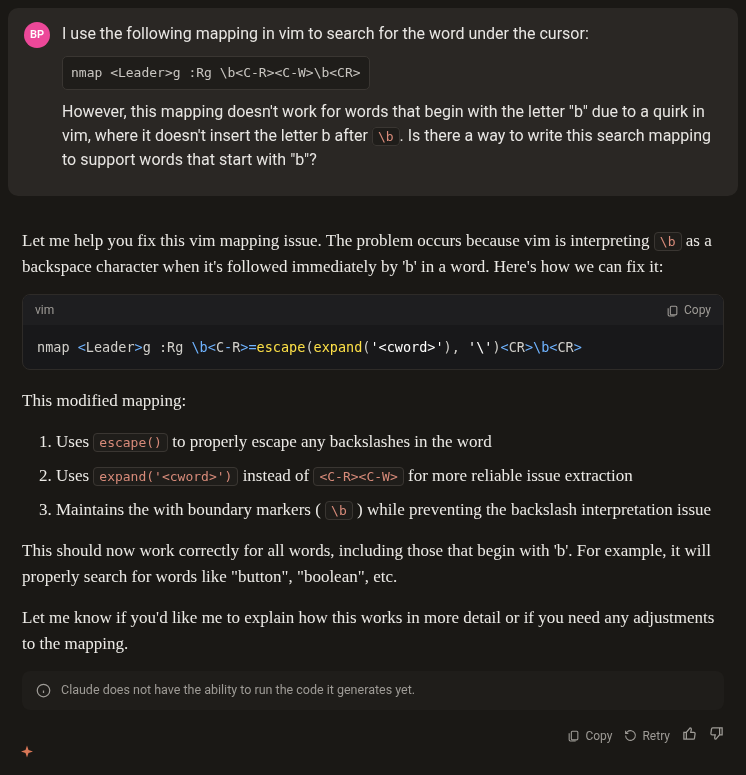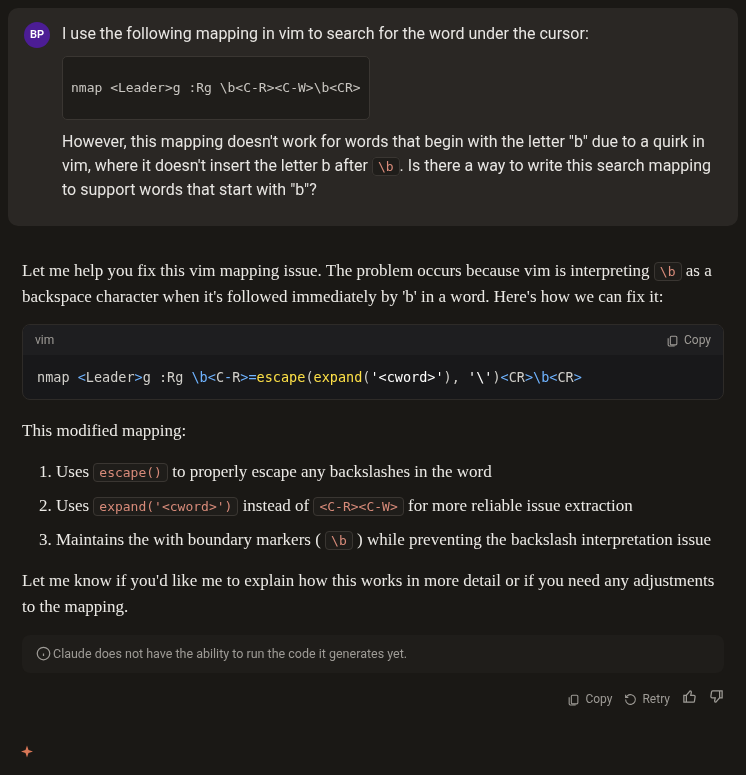--- a/index.html
+++ b/index.html
@@ -1,38 +1,38 @@
 <!DOCTYPE html>
 <html><head>
 <meta charset="utf-8">
 <style>
 * { margin:0; padding:0; box-sizing:border-box; }
 body { background:#1a1815; color:#e8e6e3; font-family:-apple-system,BlinkMacSystemFont,"Segoe UI",Roboto,sans-serif; font-size:16px; line-height:1.5; width:746px; height:775px; overflow:hidden; padding:8px; }
 .user-message { background:#2a2724; border-radius:10px; padding:14px 16px; margin-bottom:18px; }
 .user-head { display:flex; gap:12px; align-items:flex-start; }
-.avatar { width:26px; height:26px; border-radius:50%; background:#4c1d95; color:#fff; font-size:11px; font-weight:600; display:flex; align-items:center; justify-content:center; flex-shrink:0; }
+.avatar { width:26px; height:26px; border-radius:50%; background:#ec4899; color:#fff; font-size:11px; font-weight:600; display:flex; align-items:center; justify-content:center; flex-shrink:0; }
 .user-body { flex:1; }
 .user-text { color:#e8e6e3; margin-bottom:10px; }
 .inline-code { background:#1f1d1a; border:1px solid #3a3632; padding:1px 5px; border-radius:4px; font-family:ui-monospace,Menlo,Consolas,monospace; font-size:13px; color:#d88b7a; }
-.mapping-block { display:inline-block; background:#1f1d1a; border:1px solid #3a3632; padding:21px 8px; border-radius:5px; font-family:ui-monospace,Menlo,Consolas,monospace; font-size:13px; color:#c9c6c1; margin-bottom:10px; }
+.mapping-block { display:inline-block; background:#1f1d1a; border:1px solid #3a3632; padding:6px 8px; border-radius:5px; font-family:ui-monospace,Menlo,Consolas,monospace; font-size:13px; color:#c9c6c1; margin-bottom:10px; }
 .assistant { padding:6px 14px; }
 .assistant p { margin:8px 0 14px; font-family:Georgia,serif; font-size:17px; line-height:1.55; color:#eceae6; }
 .code-block { background:#18181a; border-radius:8px; overflow:hidden; margin:10px 0 18px; border:1px solid #2e2b28; }
 .code-head { display:flex; justify-content:space-between; align-items:flex-end; padding:6px 12px; font-size:12px; color:#9e9b96; background:#1e1e20; }
 .copy-btn { display:flex; align-items:center; gap:5px; cursor:pointer; color:#9e9b96; font-size:12px; }
 .copy-btn svg { width:13px; height:13px; }
 .code-body { padding:12px 14px; font-family:ui-monospace,Menlo,Consolas,monospace; font-size:13.5px; white-space:pre; color:#d1cfca; overflow-x:auto; }
 .tok-a { color:#d1cfca; }
 .tok-b { color:#6fb3ff; }
 .tok-c { color:#6fb3ff; }
 .tok-d { color:#fde047; }
 .tok-e { color:#ffffff; }
 ol { margin:4px 0 14px 18px; padding-left:16px; }
 ol li { margin:8px 0; font-family:Georgia,serif; font-size:17px; line-height:1.55; color:#eceae6; }
-.notice { background:#1f1d1a; border-radius:8px; padding:10px 14px; display:flex; align-items:center; gap:2px; margin-top:14px; }
+.notice { background:#1f1d1a; border-radius:8px; padding:10px 14px; display:flex; align-items:center; gap:10px; margin-top:14px; }
 .notice svg { width:15px; height:15px; color:#9e9b96; flex-shrink:0; }
 .notice-text { font-size:12.5px; color:#9e9b96; }
 .footer-actions { display:flex; justify-content:flex-end; gap:12px; padding:8px 14px 0; align-items:center; }
 .footer-btn { display:flex; align-items:center; gap:5px; font-size:12px; color:#9e9b96; cursor:pointer; }
 .footer-btn svg { width:13px; height:13px; }
 .icon-btn { cursor:pointer; color:#9e9b96; }
 .icon-btn svg { width:15px; height:15px; }
 .logo-corner { position:absolute; bottom:6px; left:18px; color:#d97757; }
 .logo-corner svg { width:18px; height:18px; }
 </style>
@@ -76,20 +76,21 @@
     <li>
       <span>Uses </span><span class="inline-code">escape()</span><span> to properly escape any backslashes in the word</span>
     </li>
     <li>
       <span>Uses </span><span class="inline-code">expand('&lt;cword&gt;')</span><span> instead of </span><span class="inline-code">&lt;C-R&gt;&lt;C-W&gt;</span><span> for more reliable issue extraction</span>
     </li>
     <li>
       <span>Maintains the with boundary markers ( </span><span class="inline-code">\b</span><span> ) while preventing the backslash interpretation issue</span>
     </li>
   </ol>
+  <p>This should now work correctly for all words, including those that begin with 'b'. For example, it will properly search for words like "button", "boolean", etc.</p>
   <p>Let me know if you'd like me to explain how this works in more detail or if you need any adjustments to the mapping.</p>
 
   <div class="notice">
     <svg viewBox="0 0 24 24" fill="none" stroke="currentColor" stroke-width="2">
         <circle cx="12" cy="12" r="10"></circle>
         <line x1="12" y1="8" x2="12" y2="8"></line>
         <line x1="12" y1="12" x2="12" y2="16"></line>
       </svg>
     <span class="notice-text">Claude does not have the ability to run the code it generates yet.</span>
   </div>

